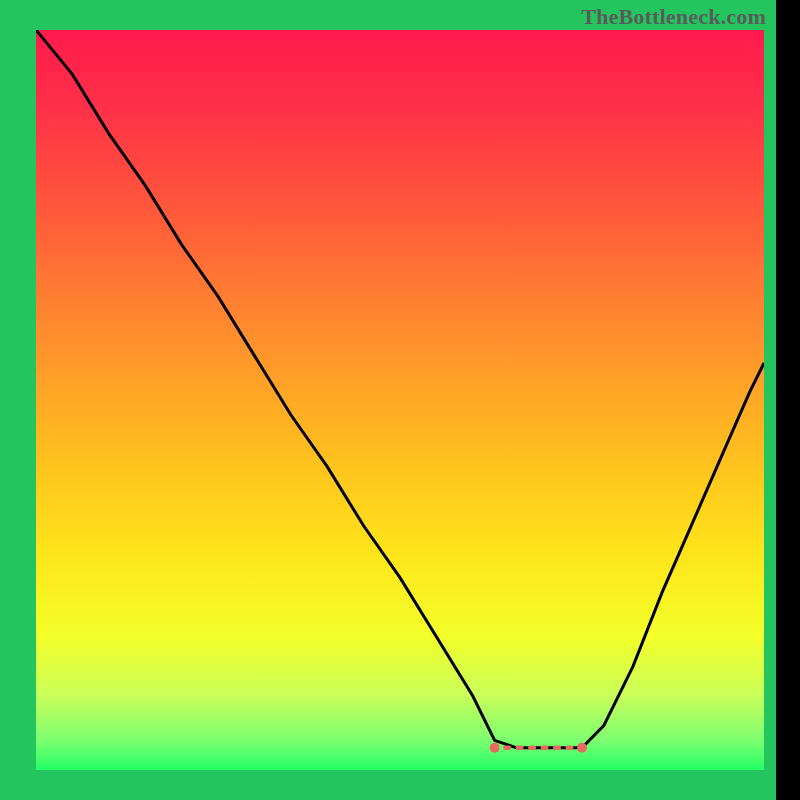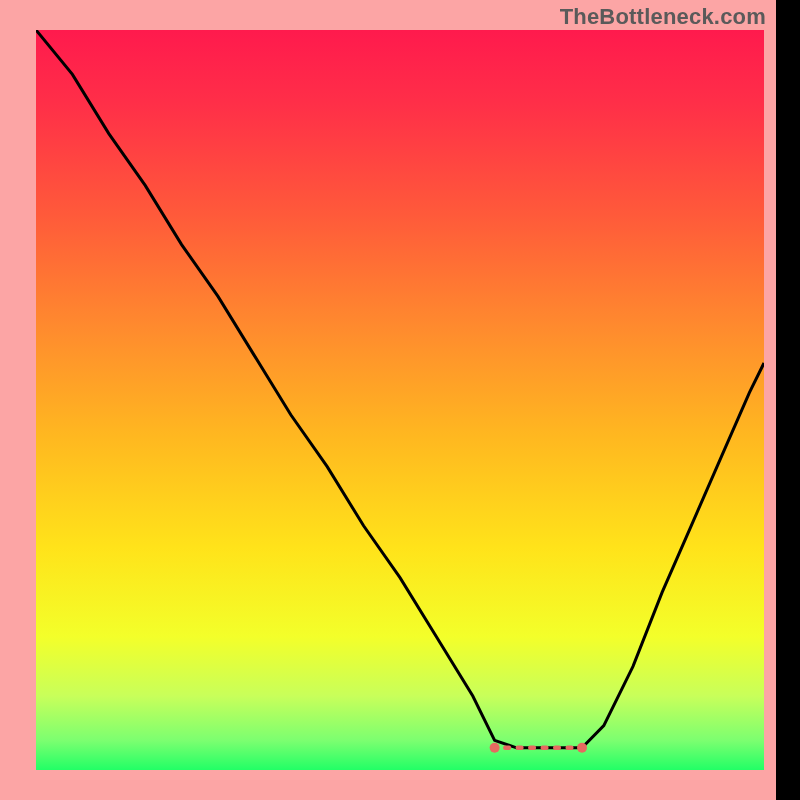--- a/index.html
+++ b/index.html
@@ -8,21 +8,22 @@
     width: 800px;
     height: 800px;
     background: #000;
     overflow: hidden;
     font-family: Arial, Helvetica, sans-serif;
   }
   .frame {
     position: relative;
     width: 776px;
     height: 800px;
-    background: #fca5a5;
+    background: #22c55e;
+    font-family: Liberation Serif, serif;
   }
   .watermark {
     position: absolute;
     top: 4px;
     right: 10px;
     color: #5a5a5a;
     font-size: 22px;
     font-weight: 600;
     letter-spacing: 0.2px;
     z-index: 20;

